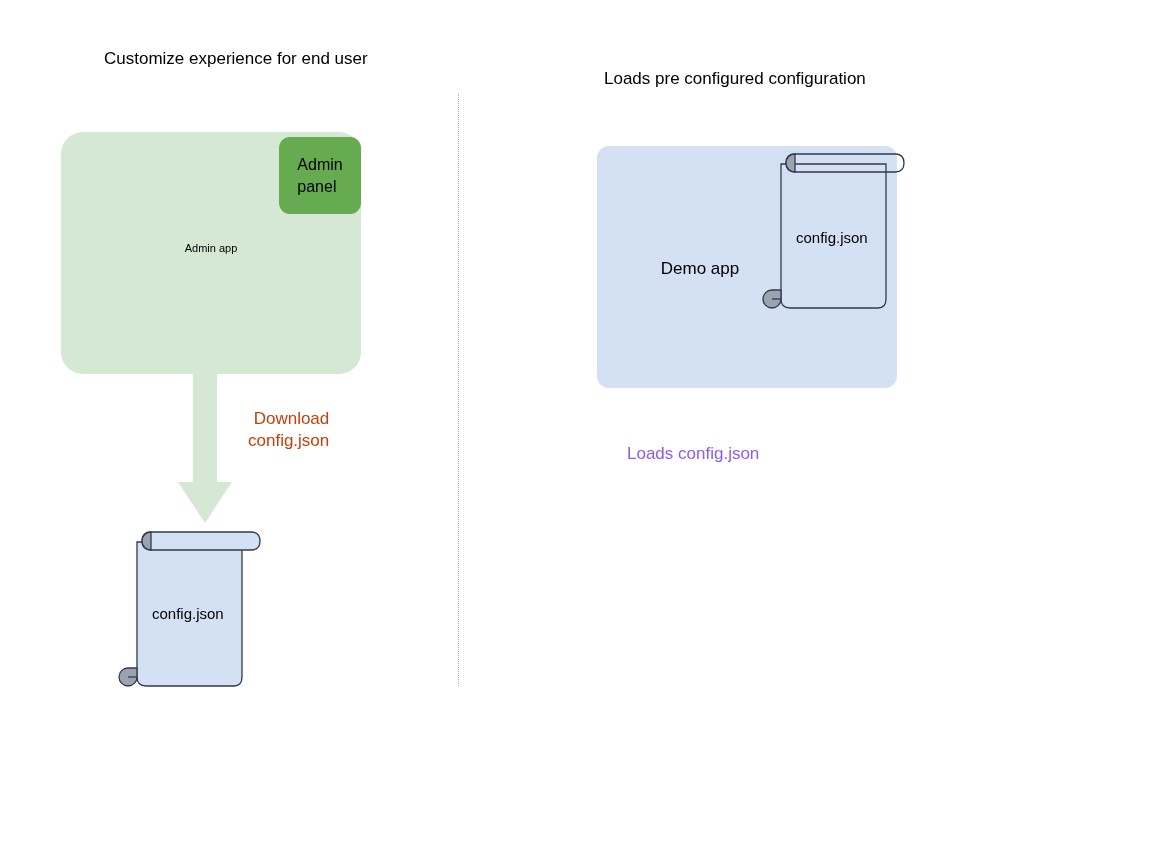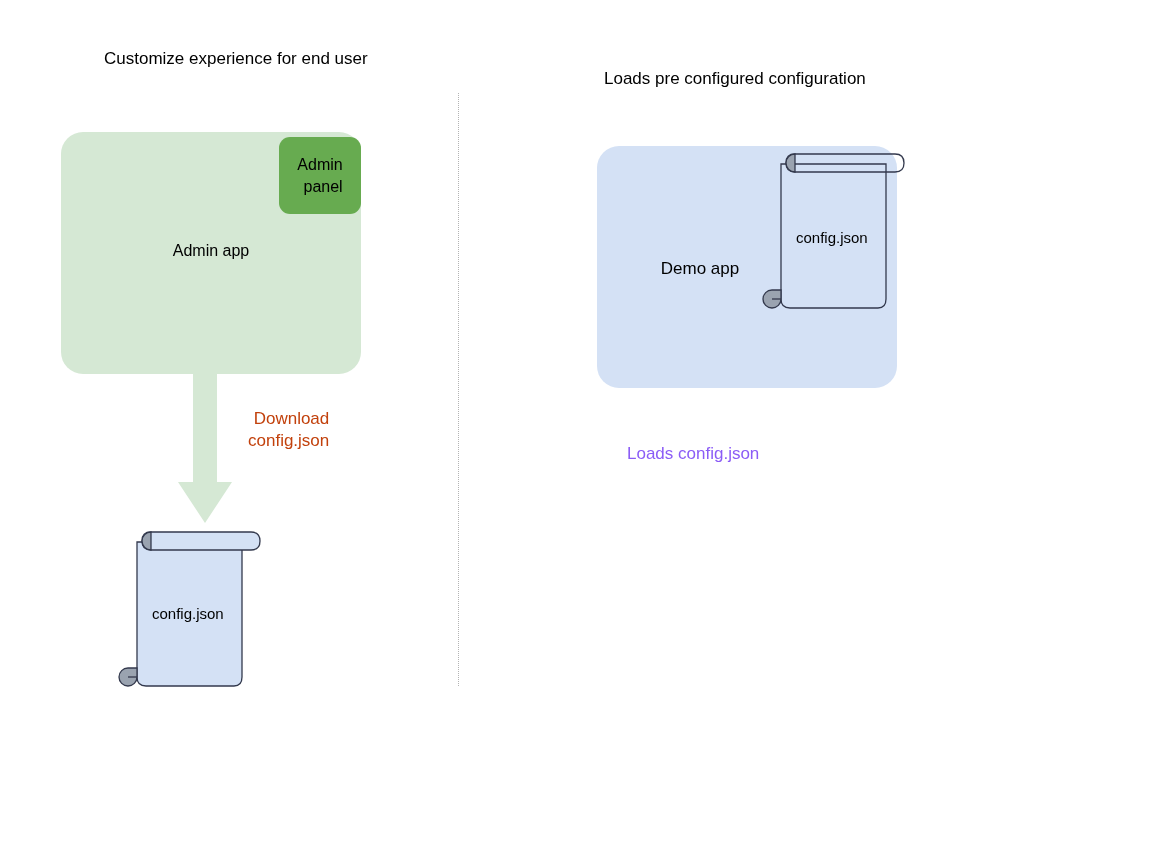--- a/index.html
+++ b/index.html
@@ -47,39 +47,39 @@
     height: 242px;
     background: #d5e8d4;
     border-radius: 22px;
   }
   .admin-app-label {
     position: absolute;
     left: 0;
     top: 110px;
     width: 300px;
     text-align: center;
-    font-size: 16px;
+    font-size: 11px;
     color: #000000;
   }
   .admin-panel {
     position: absolute;
     left: 279px;
     top: 137px;
     width: 82px;
     height: 77px;
     background: #67ab50;
     border-radius: 11px;
     display: flex;
     align-items: center;
     justify-content: center;
   }
   .admin-panel-label {
     font-size: 16px;
     line-height: 22px;
-    text-align: right;
+    text-align: left;
     color: #000000;
   }
 
   
   .arrow {
     position: absolute;
     left: 178px;
     top: 372px;
     width: 54px;
     height: 154px;
@@ -113,21 +113,21 @@
   #doc-right-label { left: 796px; top: 228px; }
 
   
   .demo-app {
     position: absolute;
     left: 597px;
     top: 146px;
     width: 300px;
     height: 242px;
     background: #d4e1f5;
-    border-radius: 22px;
+    border-radius: 12px;
   }
   .demo-app-label {
     position: absolute;
     left: 0;
     top: 113px;
     width: 206px;
     text-align: center;
     font-size: 17px;
     color: #000000;
   }

